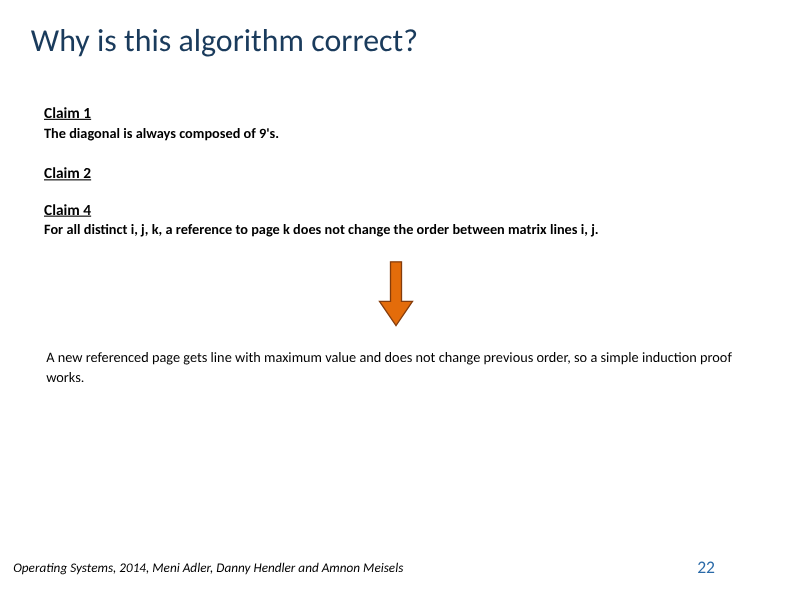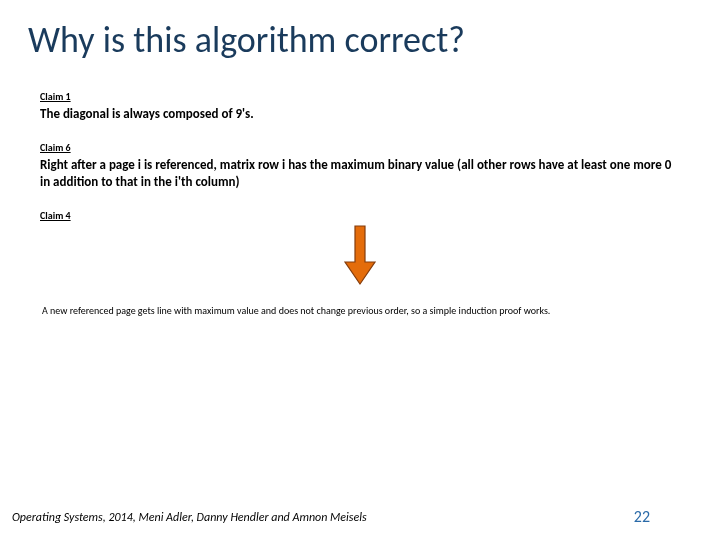--- a/index.html
+++ b/index.html
@@ -5,49 +5,49 @@
   * { margin: 0; padding: 0; box-sizing: border-box; }
   body {
     width: 720px;
     height: 540px;
     background: #ffffff;
     font-family: Calibri, Arial, sans-serif;
     position: relative;
     overflow: hidden;
   }
   .title {
-    font-size: 36px;
+    font-size: 29px;
     color: #1a3b5c;
     padding: 18px 0 0 28px;
     font-weight: 400;
   }
   .content {
     padding: 24px 40px 0 40px;
   }
   .claim-head {
-    font-size: 10px;
+    font-size: 14px;
     font-weight: 700;
     color: #000;
     text-decoration: underline;
-    margin-top: 4px;
+    margin-top: 16px;
   }
   .claim-body {
     font-size: 13px;
     font-weight: 700;
     color: #000;
     margin-top: 2px;
     margin-bottom: 18px;
     line-height: 1.35;
   }
   .arrow-wrap {
     text-align: center;
     margin: 2px 0 14px 0;
   }
   .summary {
-    font-size: 10px;
+    font-size: 13px;
     color: #000;
     line-height: 1.35;
     padding: 0 2px;
   }
   .footer {
     position: absolute;
     bottom: 14px;
     left: 12px;
     right: 12px;
     display: flex;
@@ -68,24 +68,24 @@
 </head>
 <body>
 
 <h1 class="title">Why is this algorithm correct?</h1>
 
 <div class="content">
 
   <div class="claim-head">Claim 1</div>
   <div class="claim-body">The diagonal is always composed of 9's.</div>
 
-  <div class="claim-head">Claim 6</div>
-  <div class="claim-body">Right after a page i is referenced,  matrix row i has the maximum binary value (all other rows have at least one more 0 in addition to that in the i'th column)</div>
+  <div class="claim-head">Claim 2</div>
 
   <div class="claim-head">Claim 4</div>
+  <div class="claim-body">For all distinct i, j, k, a reference to page k does not change the order between matrix lines i, j.</div>
 
   <div class="arrow-wrap">
     <svg width="38" height="62" viewBox="0 0 38 62">
       <path d="M14 2 H24 V38 H34 L19 60 L4 38 H14 Z" stroke-width="1.2" fill="#e46c0a" stroke="#843c0c"></path>
     </svg>
   </div>
 
   <div class="summary">A new referenced page gets line with maximum value and does not change previous order, so a simple induction proof works.</div>
 
 </div>

